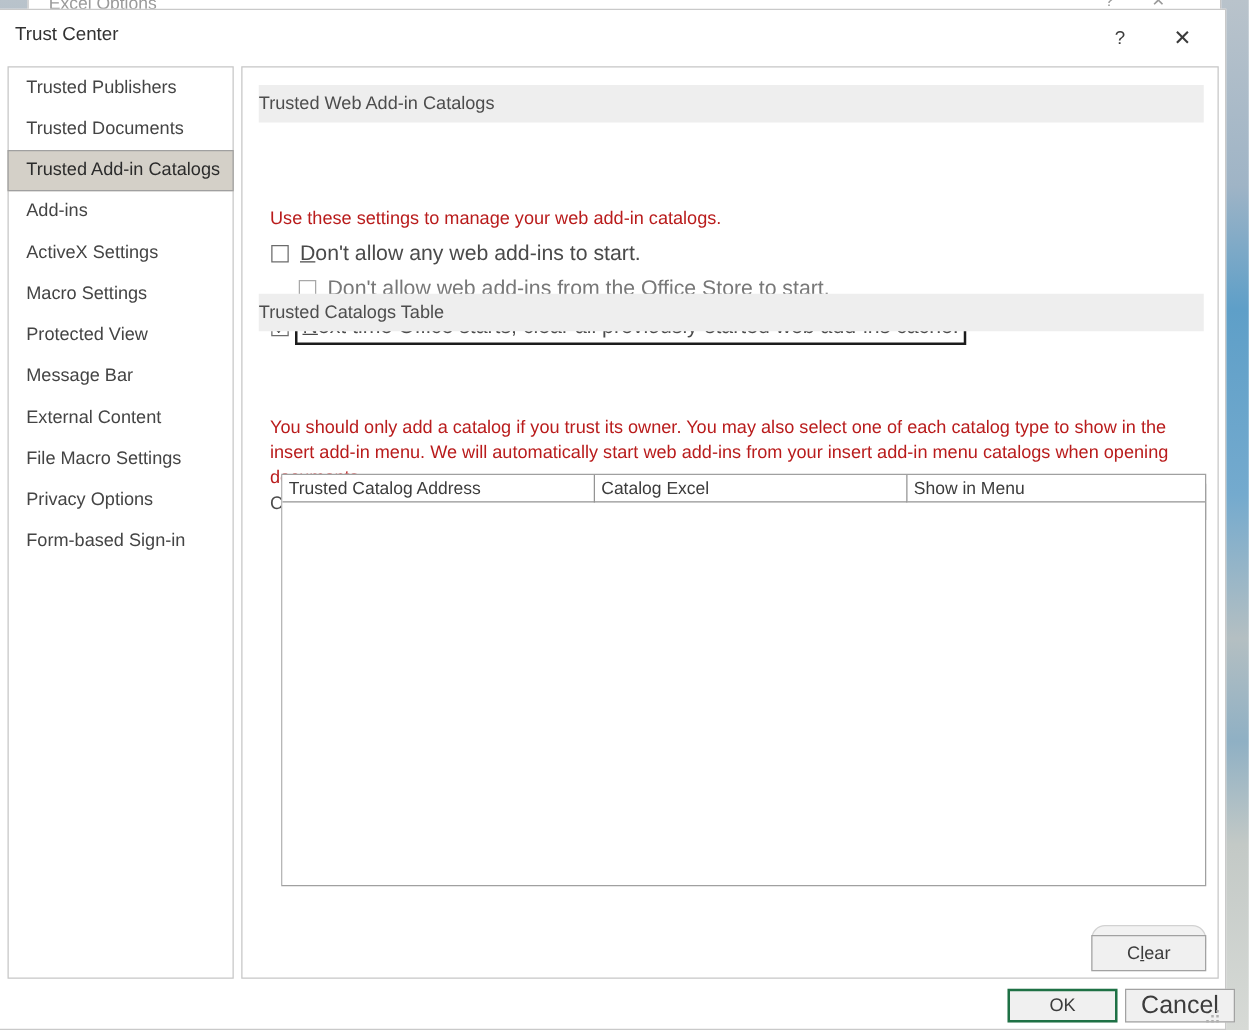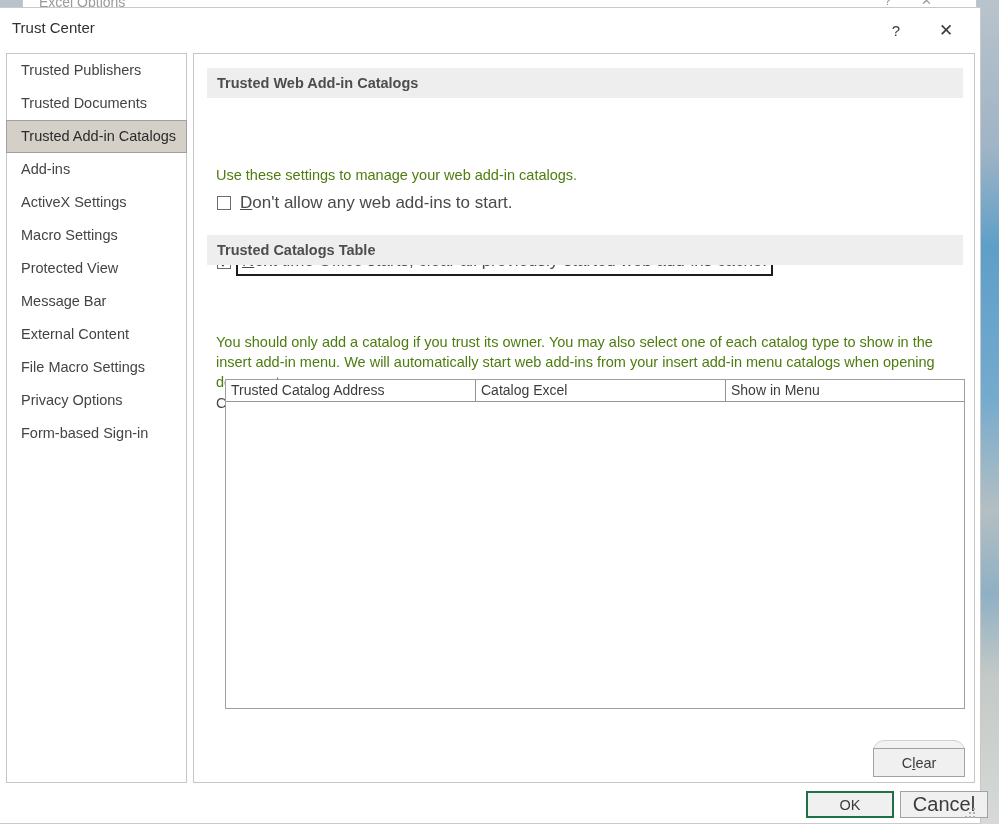--- a/index.html
+++ b/index.html
@@ -124,34 +124,33 @@
     box-sizing: border-box;
   }
 
   .section-header {
     position: absolute;
     left: 13px;
     width: 756px;
     height: 30px;
     background: #eeeeee;
     font-size: 14.5px;
-    font-weight: bold;
+    font-weight: normal;
     color: #4d4d4d;
     display: flex;
     align-items: center;
-    padding-left: 10px;
     box-sizing: border-box;
   }
   #header-web-catalogs   { top: 14px; }
   #header-catalogs-table { top: 181px; }
 
   .body-text {
     position: absolute;
     font-size: 14.5px;
-    color: #4d7c0f;
+    color: #b91c1c;
     line-height: 20px;
   }
   #intro-text { left: 22px; top: 111px; }
 
   
   .cb-row {
     position: absolute;
     display: flex;
     align-items: center;
     font-size: 17px;
@@ -354,20 +353,24 @@
 
     <div id="header-web-catalogs" class="section-header">Trusted Web Add-in Catalogs</div>
 
     <div id="intro-text" class="body-text">Use these settings to manage your web add-in catalogs.</div>
 
     <div id="cb-row-1" class="cb-row">
       <span class="cb-box"></span>
       <span class="cb-label"><span class="acc">D</span><span>on't allow any web add-ins to start.</span></span>
     </div>
 
+    <div id="cb-row-2" class="cb-row dim">
+      <span class="cb-box disabled"></span>
+      <span class="cb-label"><span>Don't allow web add-ins from the </span><span class="acc">O</span><span>ffice Store to start.</span></span>
+    </div>
 
     <div id="cb-row-3" class="cb-row">
       <span class="cb-box checked"></span>
       <span class="cb-label focused"><span class="acc">N</span><span>ext time Office starts, clear all previously-started web add-ins cache.</span></span>
     </div>
 
     <div id="header-catalogs-table" class="section-header">Trusted Catalogs Table</div>
 
     <div id="catalog-desc" class="body-text">You should only add a catalog if you trust its owner. You may also select one of each catalog type to show in the insert add-in menu. We will automatically start web add-ins from your insert add-in menu catalogs when opening documents.</div>
 

